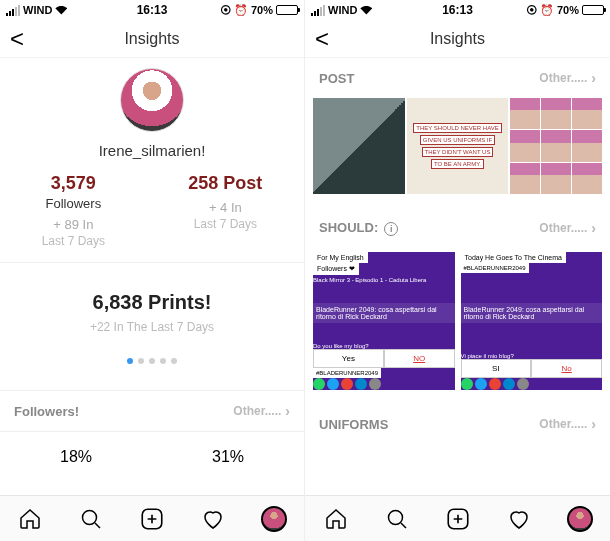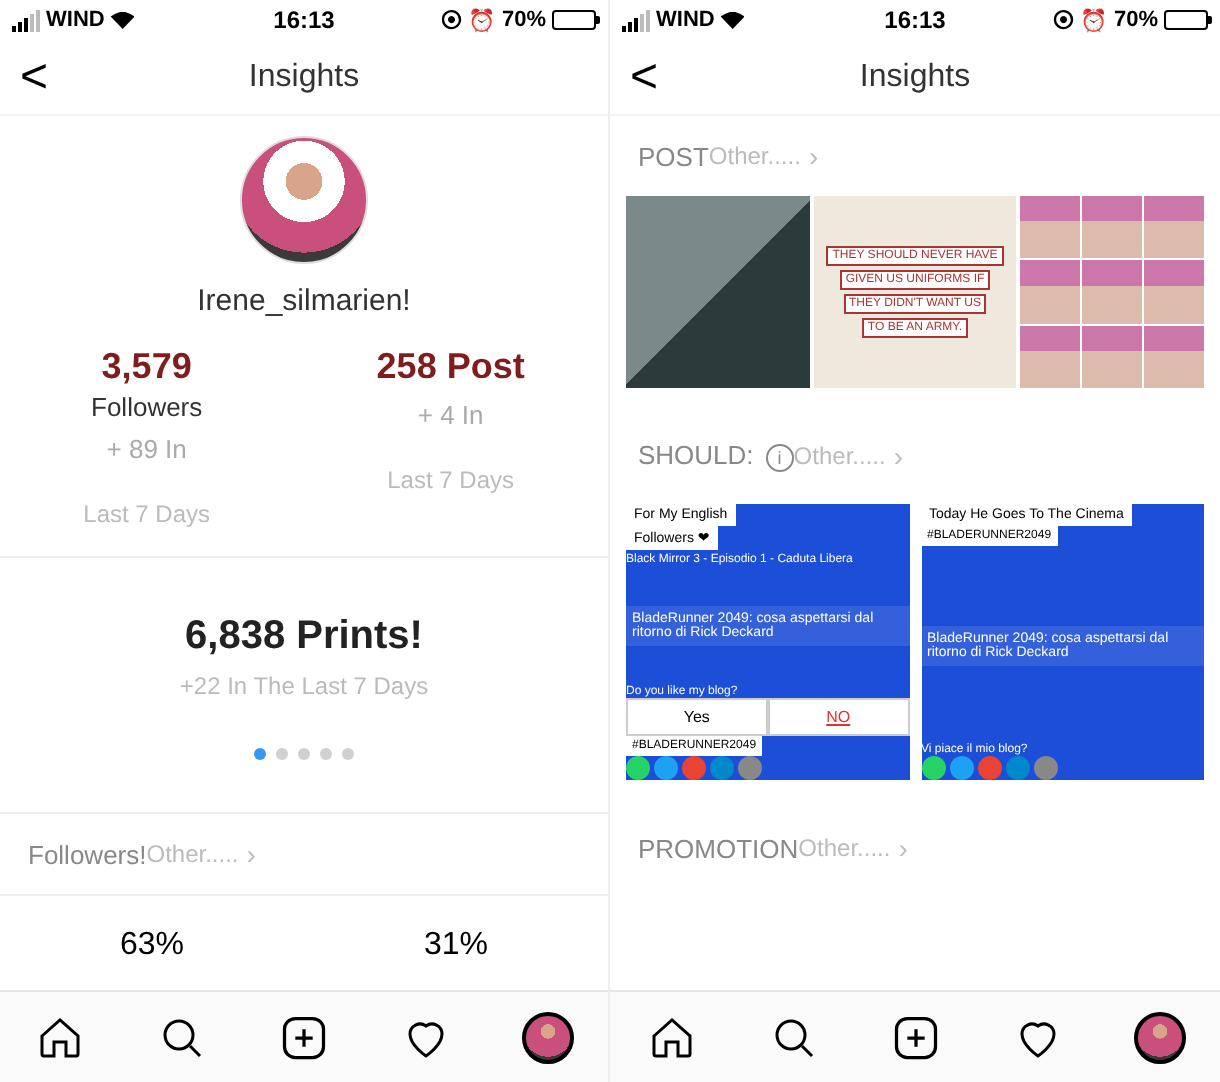--- a/index.html
+++ b/index.html
@@ -29,51 +29,51 @@
 
     
     .profile-block { display: flex; flex-direction: column; align-items: center; padding-top: 10px; }
     .avatar { width: 64px; height: 64px; border-radius: 50%; background: radial-gradient(circle at 50% 35%, #d9a58a 0 18%, #fff 18% 40%, #c94f7c 40% 70%, #3a3a3a 70%); border: 1px solid #ddd; }
     .username { margin-top: 10px; font-size: 15px; color: #333; }
     .stats-row { display: flex; width: 100%; justify-content: space-around; margin-top: 14px; padding-bottom: 14px; border-bottom: 1px solid #eee; }
     .stat-col { display: flex; flex-direction: column; align-items: center; }
     .stat-top { font-size: 18px; font-weight: 600; color: #7f1d1d; }
     .stat-label { font-size: 13px; color: #333; margin-top: 2px; }
     .stat-delta { font-size: 13px; color: #aaa; margin-top: 6px; }
-    .stat-period { font-size: 12px; color: #bbb; margin-top: 18px; }
+    .stat-period { font-size: 12px; color: #bbb; margin-top: 2px; }
 
     .prints-block { text-align: center; padding: 28px 0 14px; }
     .prints-main { font-size: 20px; font-weight: 600; color: #222; }
     .prints-sub { font-size: 12px; color: #bbb; margin-top: 6px; }
     .dots { margin-top: 24px; display: flex; justify-content: center; gap: 5px; }
     .dot { width: 6px; height: 6px; border-radius: 50%; background: #d0d0d0; }
     .dot.active { background: #3897f0; }
 
-    .section-bar { display: flex; align-items: center; justify-content: flex-start; padding: 12px 14px; border-top: 1px solid #eee; border-bottom: 1px solid #eee; margin-top: 12px; }
+    .section-bar { display: flex; align-items: center; justify-content: space-between; padding: 12px 14px; border-top: 1px solid #eee; border-bottom: 1px solid #eee; margin-top: 12px; font-weight: bold; }
     .section-bar.noborder { border: none; margin-top: 0; }
     .section-label { font-size: 13px; color: #888; }
     .section-label.excl::after { content: "!"; }
     .section-more { font-size: 12px; color: #bbb; display: flex; align-items: center; gap: 4px; cursor: pointer; }
     .section-more .chev { color: #bbb; font-size: 14px; }
     .info-ico { display:inline-flex; width:14px;height:14px;border:1px solid #888;border-radius:50%;font-size:9px;align-items:center;justify-content:center;margin-left:6px;color:#888; }
 
     .pct-row { display: flex; justify-content: space-around; padding: 16px 0 0; }
     .pct { font-size: 16px; font-weight: 500; }
 
     
     .thumb-strip { display: flex; gap: 2px; padding: 0 8px 14px; }
     .thumb { flex: 1; height: 96px; background: #ccc; background-size: cover; }
     .thumb.t1 { background: linear-gradient(135deg,#7a8a8a 0 50%,#2b3b3b 50%); }
     .thumb.t2 { background: #efe9dd; display:flex;flex-direction:column;align-items:center;justify-content:center;gap:2px;padding:4px; }
     .thumb.t2 .banner { background:#fff;border:1px solid #a33;color:#a33;font-size:6px;padding:1px 2px;white-space:nowrap; }
     .thumb.t3 { display: grid; grid-template-columns: repeat(3,1fr); grid-template-rows: repeat(3,1fr); gap:1px; background:#fff; }
     .thumb.t3 div { background: linear-gradient(#c7a 0 40%, #dba 40%); }
 
     .story-strip { display: flex; gap: 6px; padding: 4px 8px 14px; }
-    .story { flex: 1; height: 138px; background: #1d4ed8; color: #fff; font-size: 7px; display:flex;flex-direction:column;justify-content:space-between;padding:0; }
+    .story { flex: 1; height: 138px; background: #4c1d95; color: #fff; font-size: 7px; display:flex;flex-direction:column;justify-content:space-between;padding:0; }
     .story-tag { background:#fff;color:#000;padding:2px 4px;font-size:7px;display:inline-block; }
     .story-mid { background:rgba(255,255,255,.1);padding:3px; }
     .story-poll { display:flex; }
     .story-poll span { flex:1;background:#fff;color:#000;text-align:center;font-size:8px;padding:4px 0;border:1px solid #ccc; }
     .story-poll span.no { color:#d33;text-decoration:underline; }
     .story-hash { background:#fff;color:#000;padding:2px 3px;font-size:6px;display:inline-block; }
     .story-dots { display:flex;gap:2px; }
     .story-dots span { width:12px;height:12px;border-radius:50%; }
     .sd1{background:#25d366}.sd2{background:#1da1f2}.sd3{background:#ea4335}.sd4{background:#0088cc}.sd5{background:#888}
 
@@ -146,21 +146,21 @@
 
     <div class="section-bar">
       <span class="section-label excl">Followers</span>
       <span class="section-more">
         <span>Other.....</span>
         <span class="chev">›</span>
       </span>
     </div>
 
     <div class="pct-row">
-      <span class="pct">63%</span>
+      <span class="pct">18%</span>
       <span class="pct">31%</span>
     </div>
   </div>
 
   <div class="bottom-nav">
     <div class="nav-item">
         <svg width="24" height="24" viewBox="0 0 24 24" fill="none" stroke="#000" stroke-width="1.5">
           <path d="M3 11 12 3l9 8v9a1 1 0 0 1-1 1h-5v-7h-6v7H4a1 1 0 0 1-1-1z"></path>
         </svg>
       </div>
@@ -278,33 +278,37 @@
         </div>
       </div>
       <div class="story">
         <div>
           <span class="story-tag">Today He Goes To The Cinema</span>
           <div><span class="story-hash">#BLADERUNNER2049</span></div>
         </div>
         <div class="story-mid">BladeRunner 2049: cosa aspettarsi dal ritorno di Rick Deckard</div>
         <div>
           <div style="font-size:6px">Vi piace il mio blog?</div>
+          <div class="story-poll">
+              <span>SI</span>
+              <span class="no">No</span>
+            </div>
           <div class="story-dots">
               <span class="sd1"></span>
               <span class="sd2"></span>
               <span class="sd3"></span>
               <span class="sd4"></span>
               <span class="sd5"></span>
             </div>
         </div>
       </div>
     </div>
 
     <div class="section-bar noborder">
-      <span class="section-label">PROMOTION</span>
+      <span class="section-label">UNIFORMS</span>
       <span class="section-more">
         <span>Other.....</span>
         <span class="chev">›</span>
       </span>
     </div>
   </div>
 
   <div class="bottom-nav">
     <div class="nav-item">
         <svg width="24" height="24" viewBox="0 0 24 24" fill="none" stroke="#000" stroke-width="1.5">

